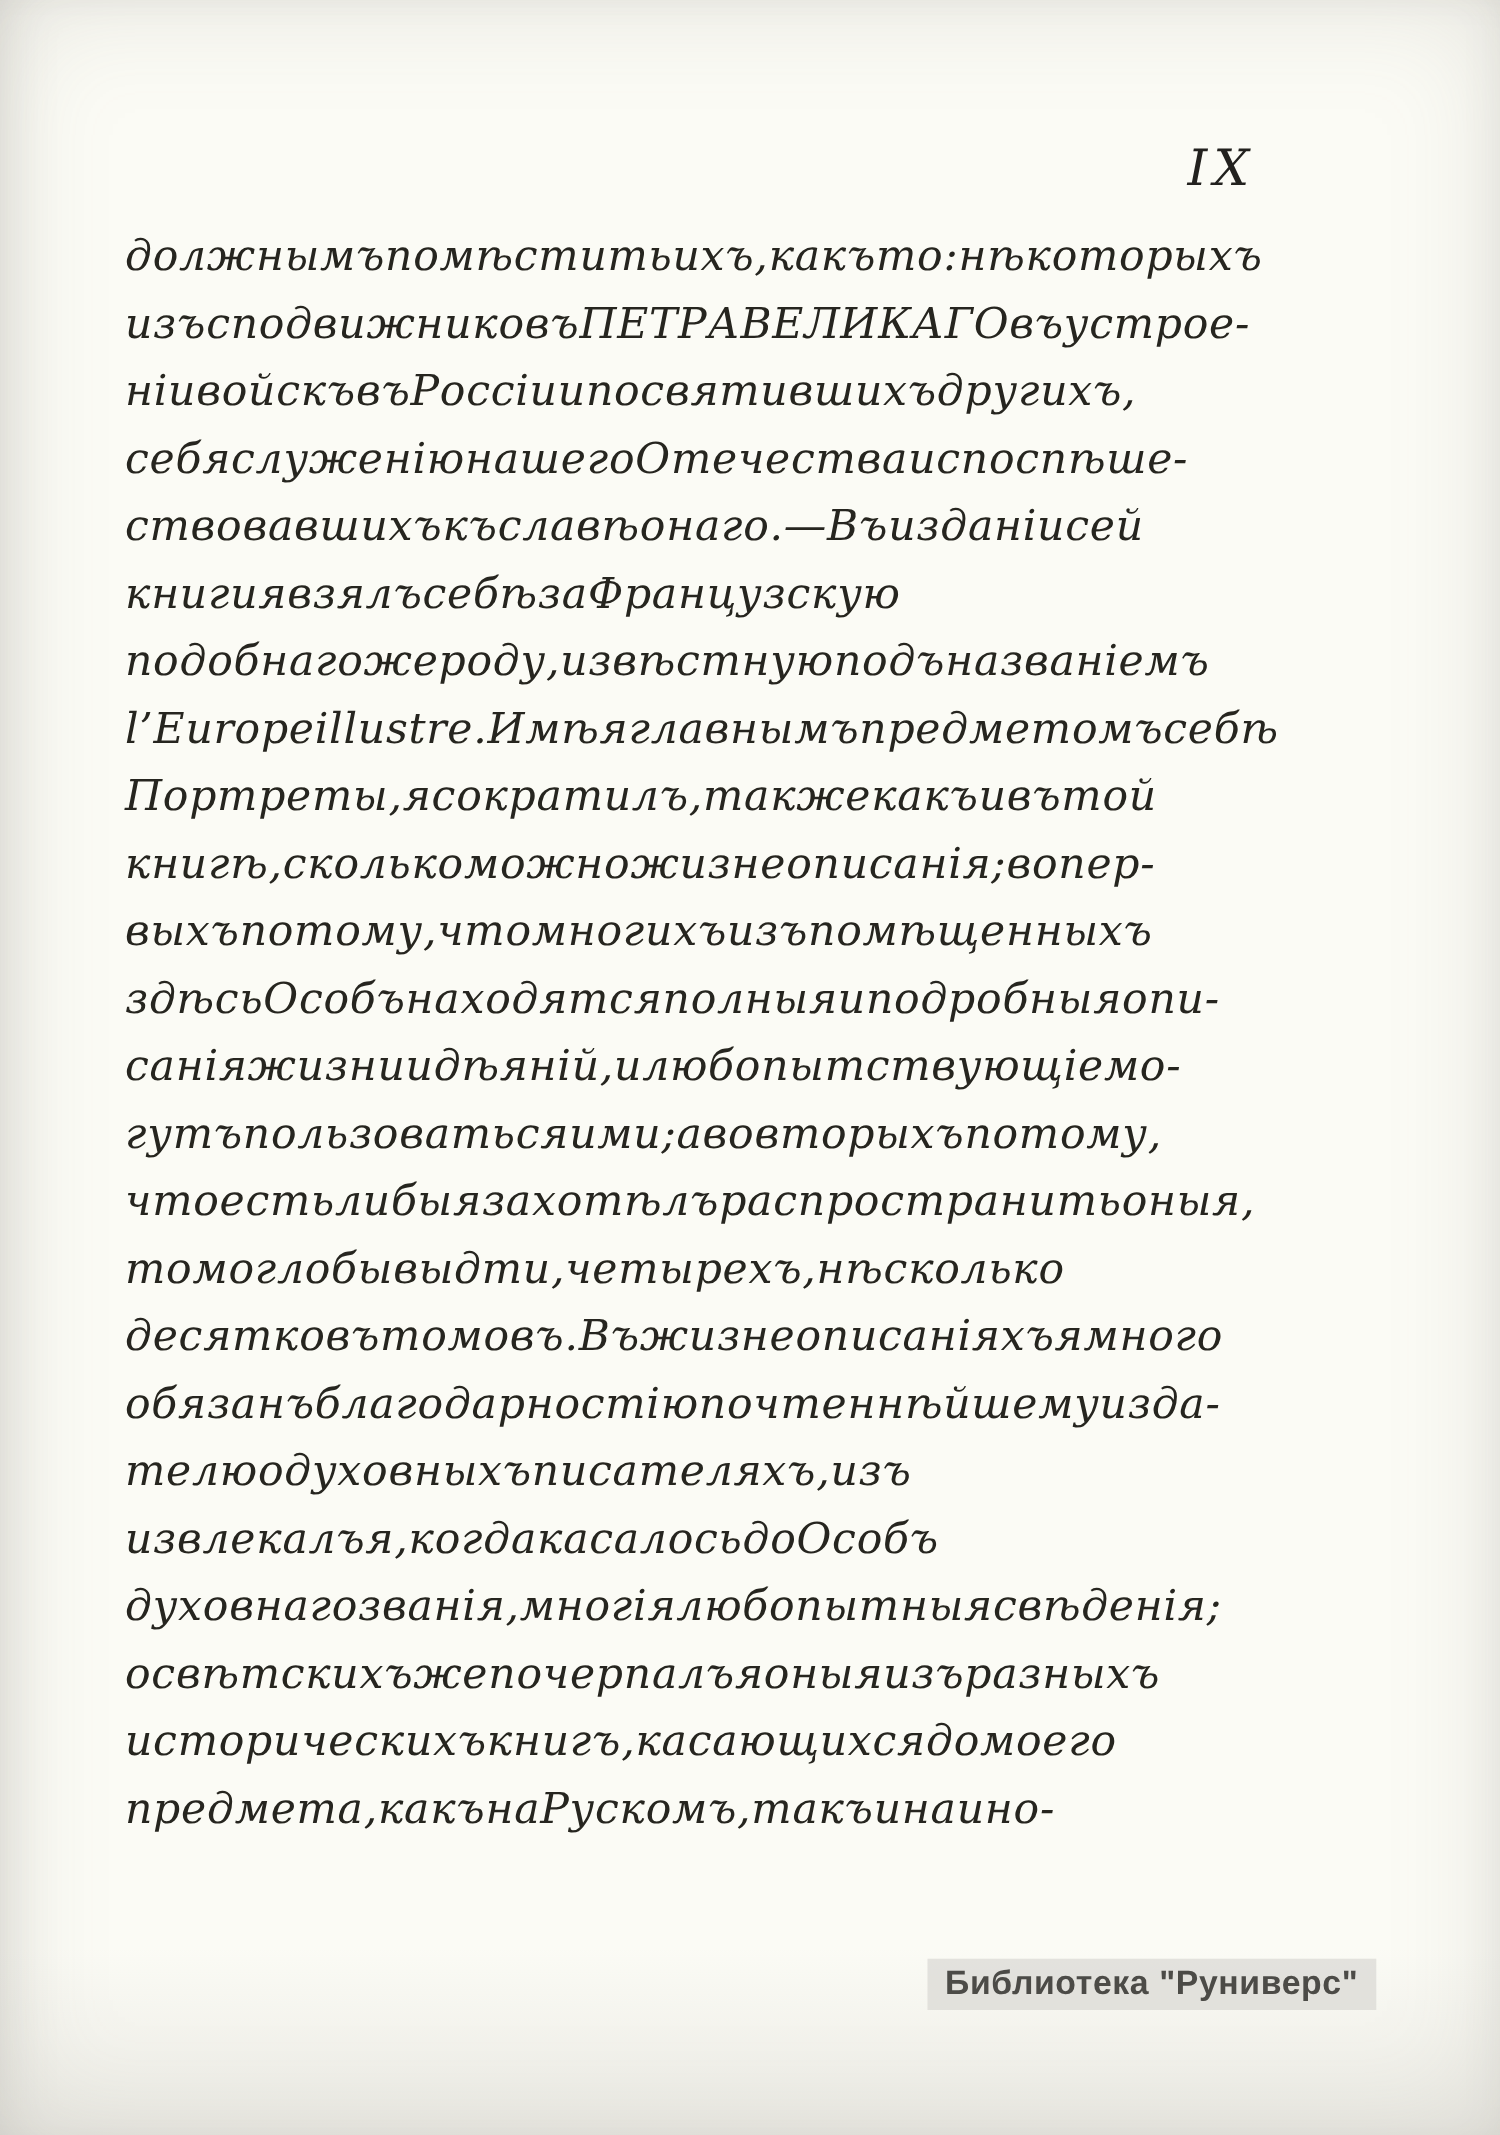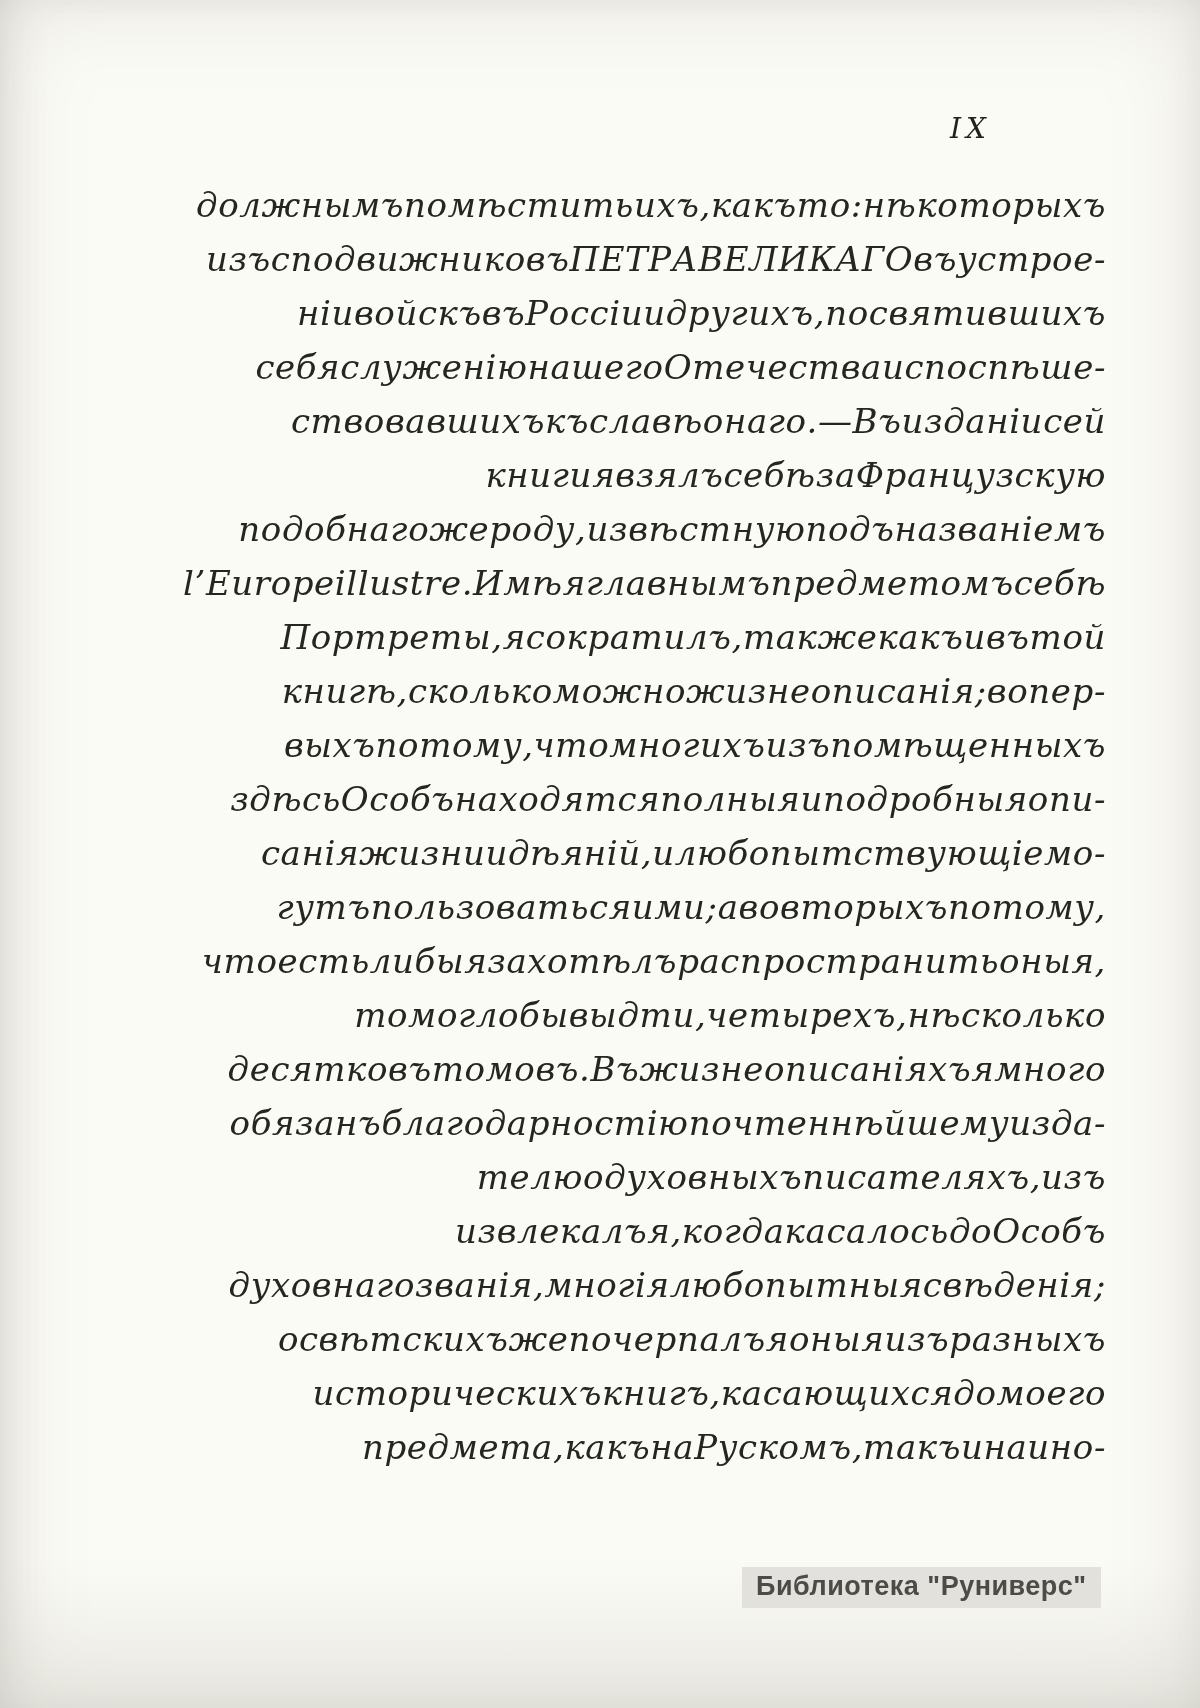--- a/index.html
+++ b/index.html
@@ -16,21 +16,21 @@
     overflow: hidden;
     box-shadow: inset 0 0 90px rgba(120,118,110,0.18),
                 inset 25px 0 50px -30px rgba(90,88,80,0.22),
                 inset -15px 0 40px -25px rgba(90,88,80,0.15);
     font-family: "DejaVu Serif", "Liberation Serif", serif;
   }
   .page-number {
     position: absolute;
     top: 112px;
     left: 950px;
-    font-size: 28px;
+    font-size: 40px;
     font-style: italic;
     letter-spacing: 5px;
     color: #22211e;
   }
   .text-block {
     position: absolute;
     top: 178px;
     left: 100px;
     width: 1006px;
   }
@@ -40,21 +40,21 @@
     line-height: 54px;
     height: 54px;
     color: #26251f;
     letter-spacing: 0.6px;
     word-spacing: 7px;
     text-align: justify;
     text-align-last: justify;
     -moz-text-align-last: justify;
     white-space: nowrap;
     display: flex;
-    justify-content: flex-end;
+    justify-content: flex-start;
   }
   
   .text-line span.w { display: inline-block; }
   .bottom-band {
     position: absolute;
     left: 0;
     right: 0;
     bottom: 0;
     height: 150px;
     background: linear-gradient(to bottom, rgba(210,208,200,0.0), rgba(205,203,196,0.35));
@@ -95,22 +95,22 @@
         <span class="w">ВЕЛИКАГО</span>
         <span class="w">въ</span>
         <span class="w">устрое-</span>
       </div>
     <div class="text-line">
         <span class="w">ніи</span>
         <span class="w">войскъ</span>
         <span class="w">въ</span>
         <span class="w">Россіи</span>
         <span class="w">и</span>
+        <span class="w">посвятившихъ</span>
         <span class="w">другихъ,</span>
-        <span class="w">посвятившихъ</span>
       </div>
     <div class="text-line">
         <span class="w">себя</span>
         <span class="w">служенію</span>
         <span class="w">нашего</span>
         <span class="w">Отечества</span>
         <span class="w">и</span>
         <span class="w">споспѣше-</span>
       </div>
     <div class="text-line">

